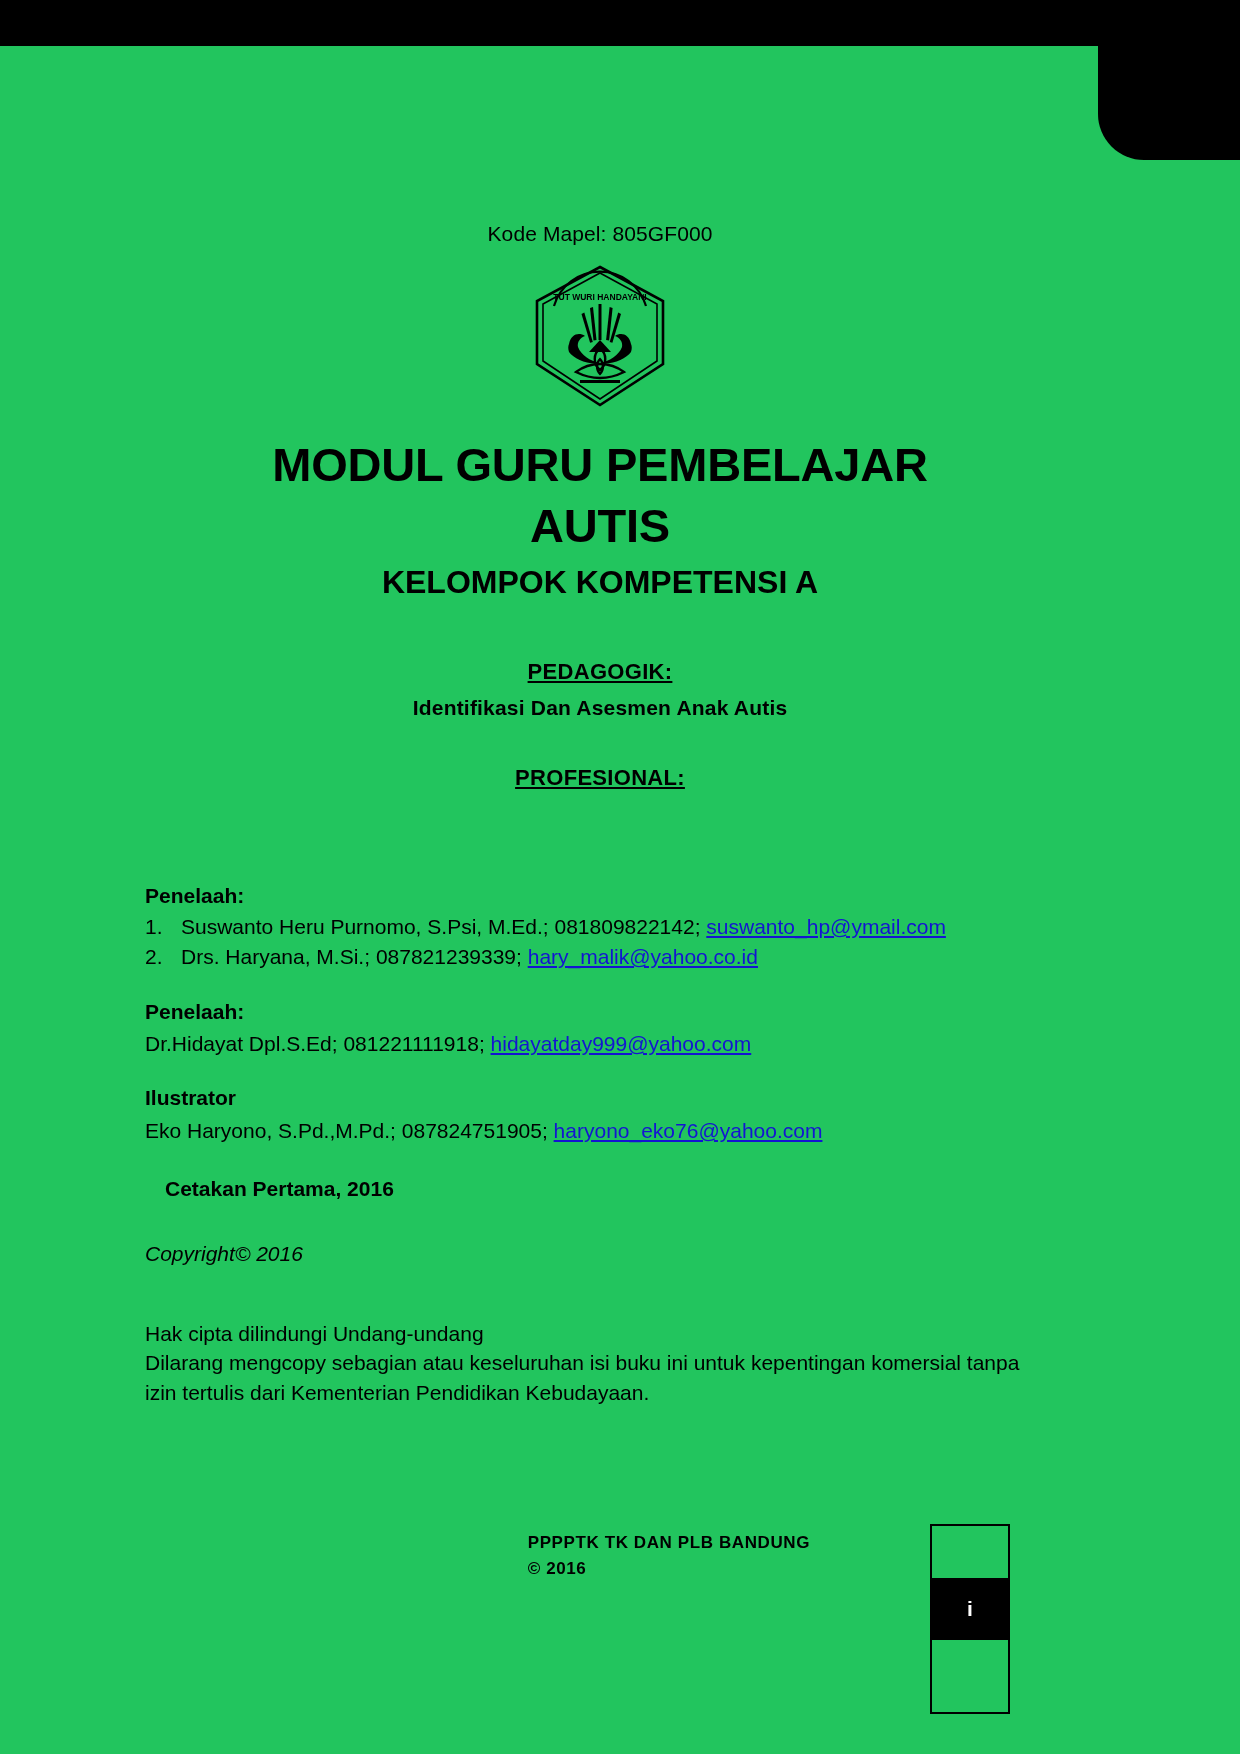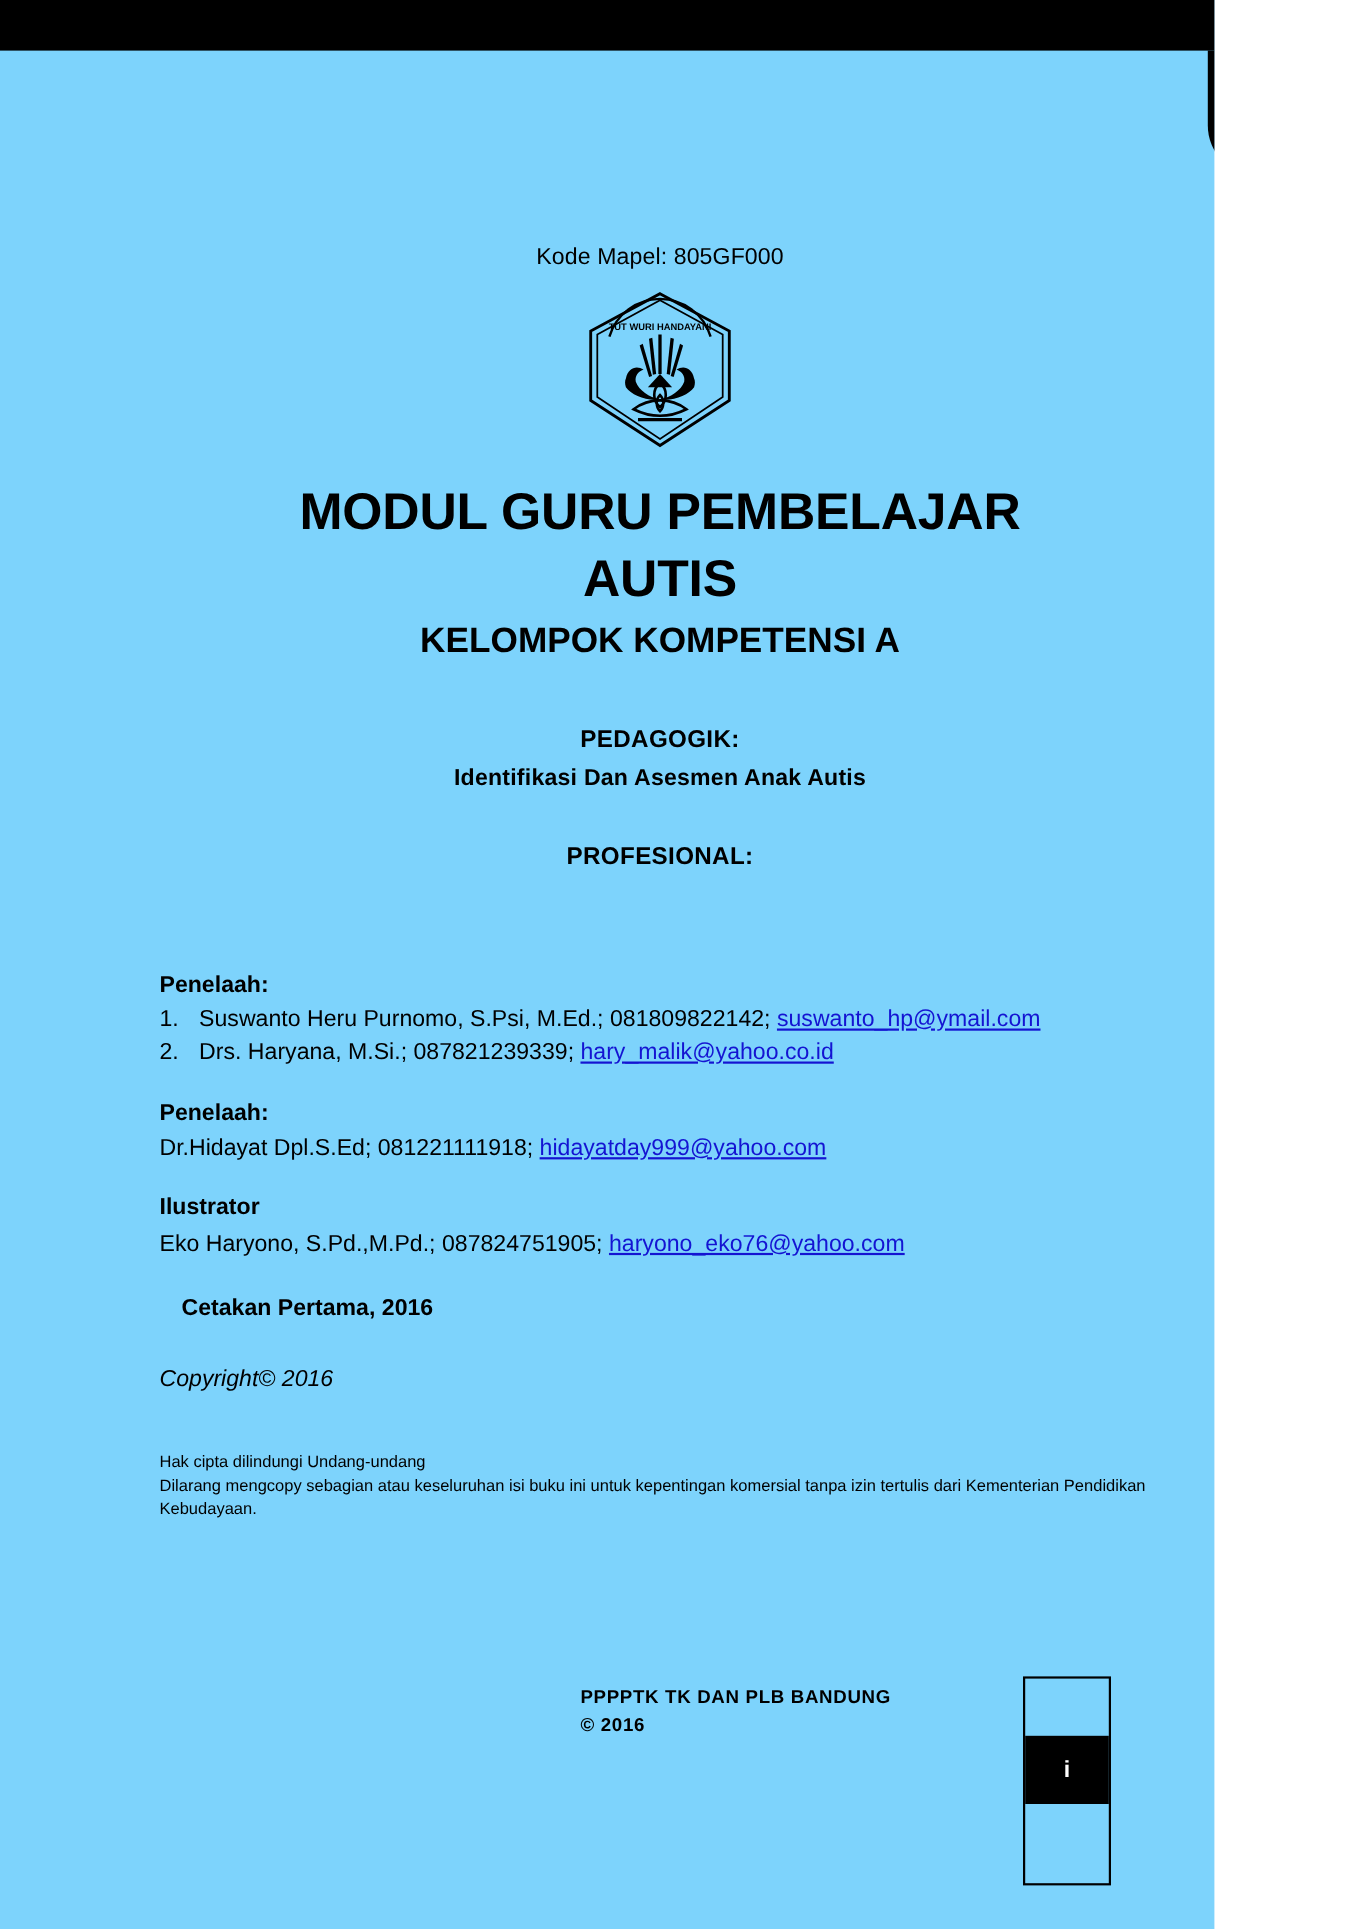--- a/index.html
+++ b/index.html
@@ -6,23 +6,23 @@
     margin: 0;
     padding: 0;
     background: #ffffff;
   }
   body {
     font-family: "Liberation Sans", sans-serif;
     color: #000000;
   }
   #page {
     position: relative;
-    width: 1104px;
+    width: 1240px;
     height: 1754px;
-    background: #7dd3fc;
+    background: #22c55e;
     overflow: hidden;
   }
 
   
   .top-band {
     position: absolute;
     top: 0;
     left: 0;
     width: 1240px;
     height: 46px;
@@ -73,20 +73,21 @@
     font-weight: bold;
     margin-top: 8px;
     letter-spacing: 0px;
   }
 
   .sect-head {
     text-align: center;
     font-size: 22px;
     font-weight: bold;
     letter-spacing: 0.3px;
+    text-decoration: underline;
   }
   .sect-line {
     text-align: center;
     font-size: 21px;
     font-weight: bold;
     letter-spacing: 0.2px;
   }
   .mt-pedagogik { margin-top: 58px; }
   .mt-identifikasi { margin-top: 11px; }
   .mt-profesional { margin-top: 45px; }
@@ -131,21 +132,21 @@
   .copyright {
     margin-top: 34px;
     font-size: 21px;
     line-height: 1.42;
   }
   .copyright .cr-line1 {
     font-style: italic;
   }
   .hak {
     margin-top: 50px;
-    font-size: 15px;
+    font-size: 21px;
     line-height: 1.42;
   }
 
   
   .footer {
     position: absolute;
     left: 145px;
     top: 1530px;
     width: 950px;
     height: 190px;

